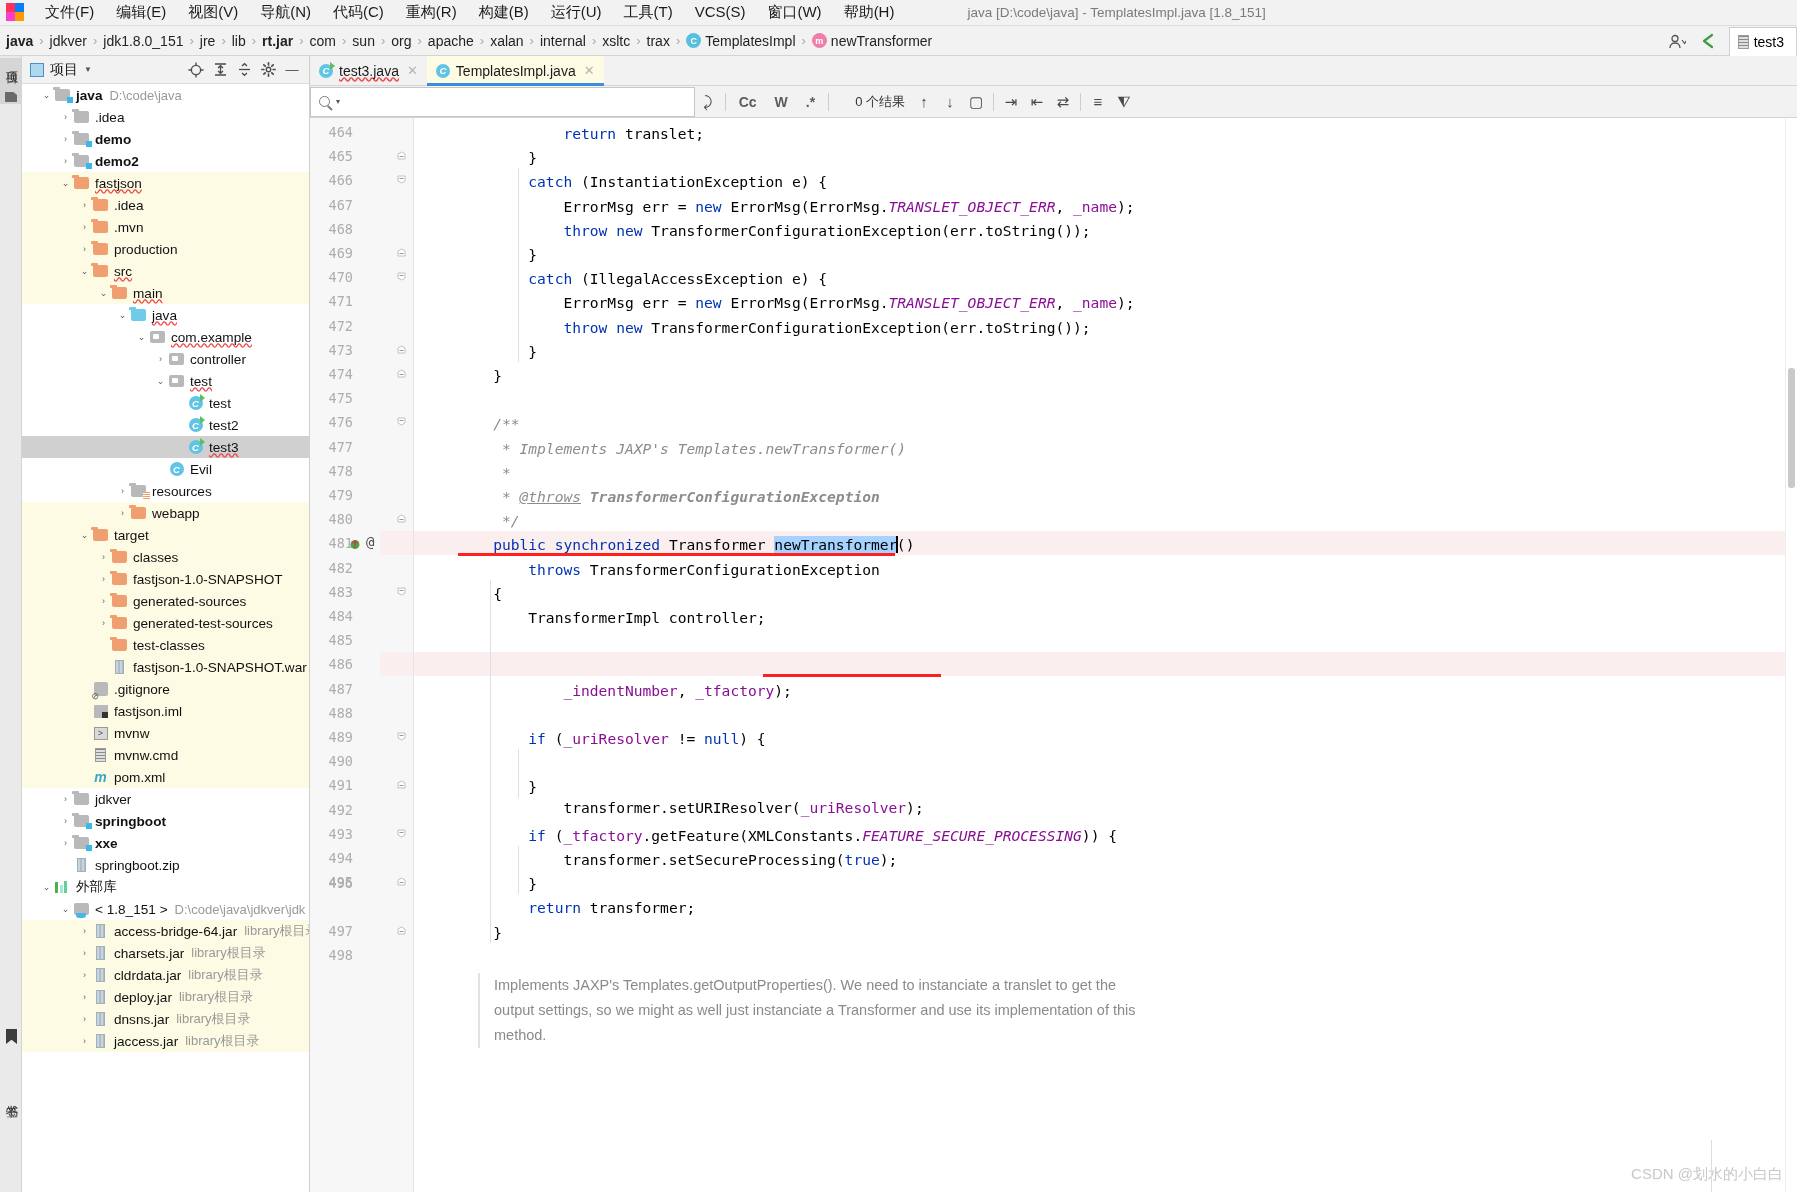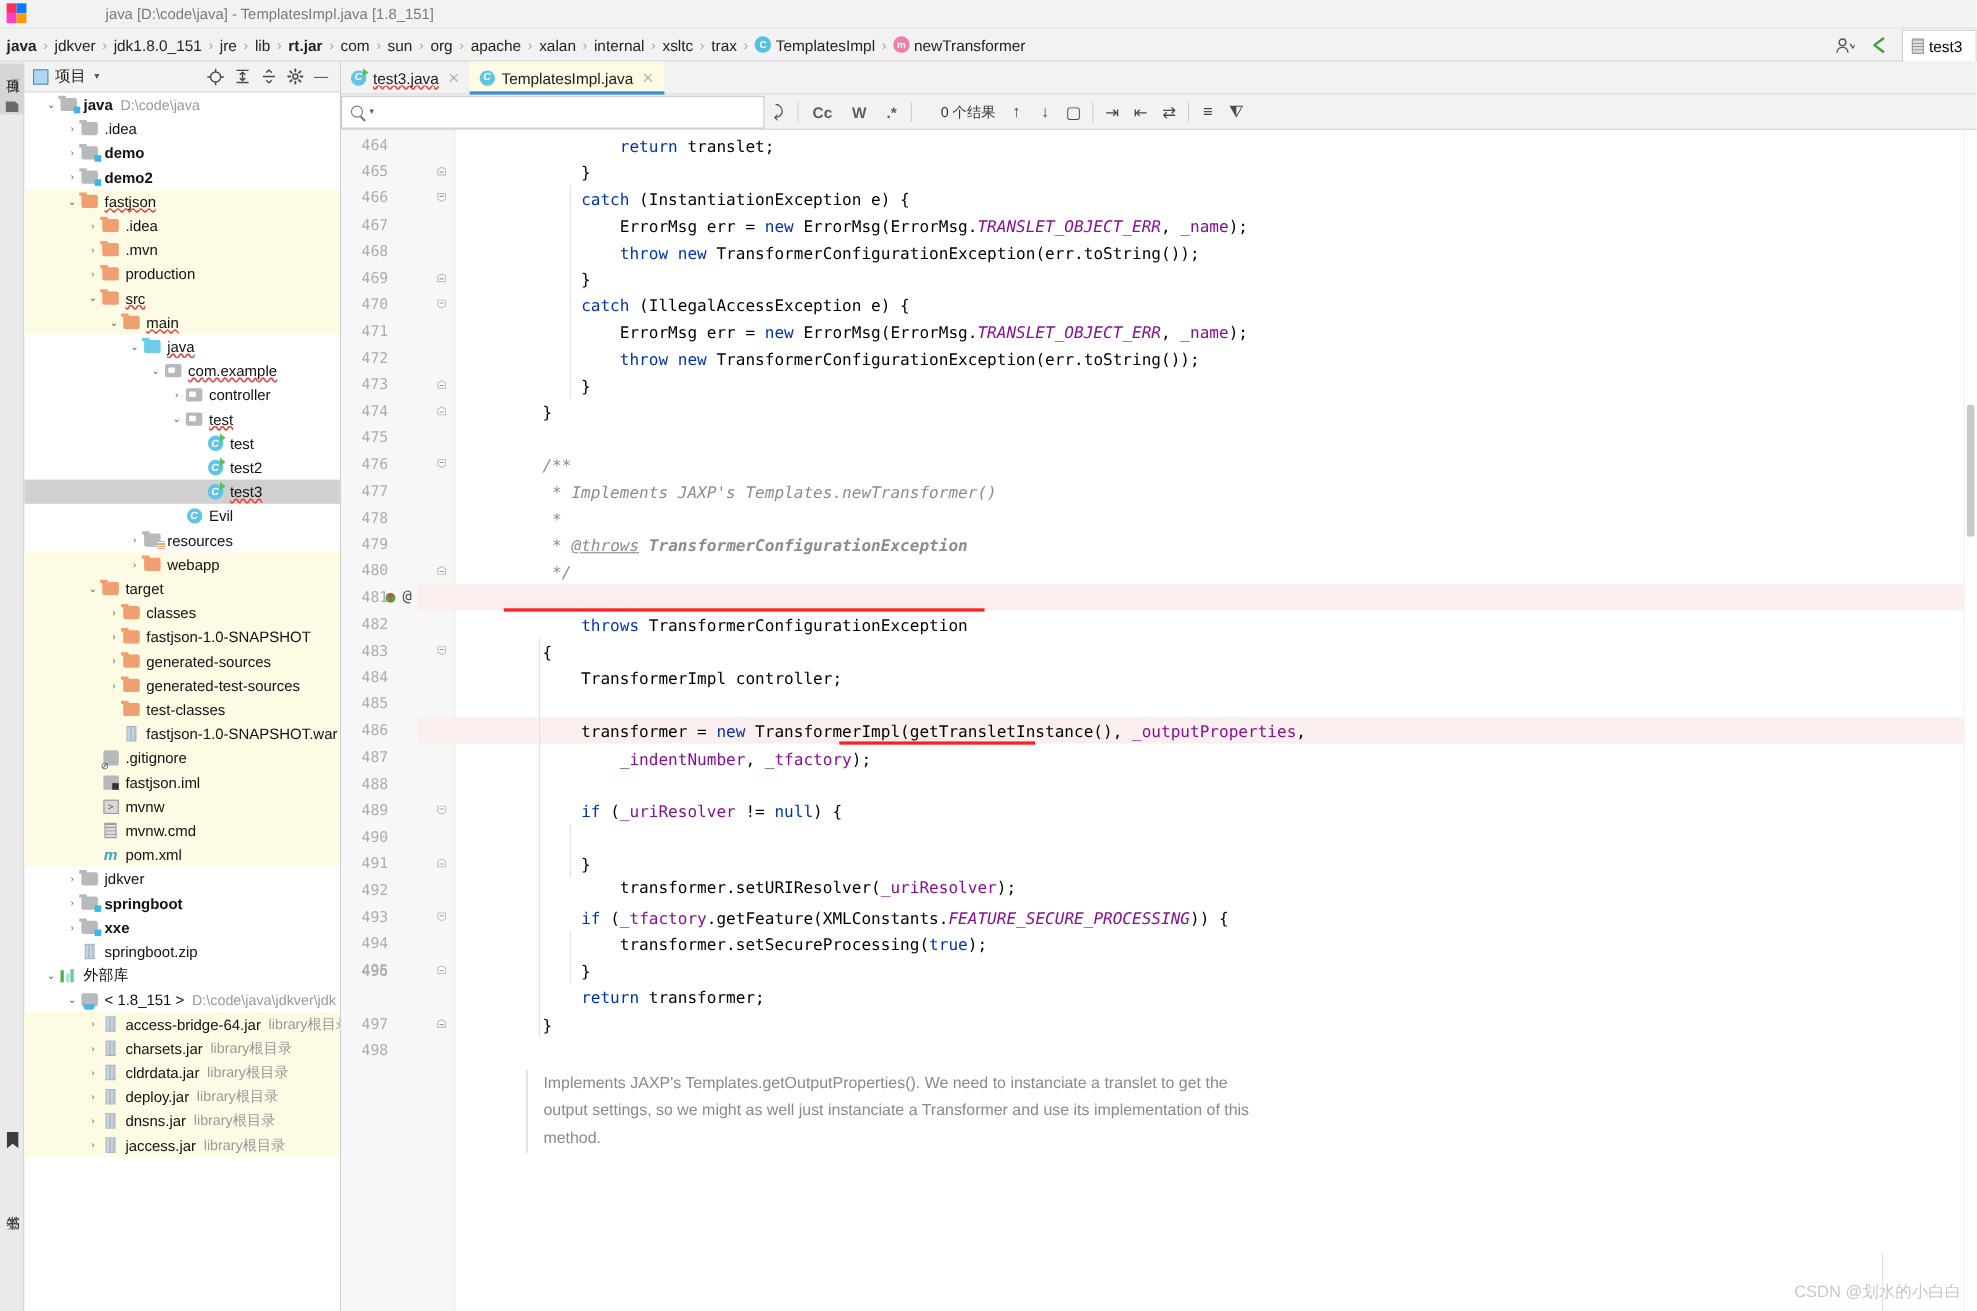--- a/index.html
+++ b/index.html
@@ -177,20 +177,34 @@
 
 <div id="app">
 
   <div class="menubar">
     <div class="ij-logo">
       <div class="q q1"></div>
         <div class="q q2"></div>
         <div class="q q3"></div>
         <div class="q q4"></div>
     </div>
+    <div id="menu-items" style="display:flex;">
+        <div class="menu-item">文件(F)</div>
+        <div class="menu-item">编辑(E)</div>
+        <div class="menu-item">视图(V)</div>
+        <div class="menu-item">导航(N)</div>
+        <div class="menu-item">代码(C)</div>
+        <div class="menu-item">重构(R)</div>
+        <div class="menu-item">构建(B)</div>
+        <div class="menu-item">运行(U)</div>
+        <div class="menu-item">工具(T)</div>
+        <div class="menu-item">VCS(S)</div>
+        <div class="menu-item">窗口(W)</div>
+        <div class="menu-item">帮助(H)</div>
+      </div>
     <div class="win-title">java [D:\code\java] - TemplatesImpl.java [1.8_151]</div>
   </div>
 
   <div class="crumbbar">
     <div id="crumbs" style="display:flex;align-items:center;">
         <span class="crumb bold">
           <span>java</span>
         </span>
         <span class="crumb-sep">›</span>
         <span class="crumb">
@@ -816,26 +830,26 @@
             <div class="cline" style="top: 197.6px; left: 44px;">            <span class="kw">throw</span> <span class="kw">new</span> TransformerConfigurationException(err.toString());</div>
             <div class="cline" style="top: 221.8px; left: 44px;">        }</div>
             <div class="cline" style="top: 246px; left: 44px;">    }</div>
             <div class="cline" style="top: 270.2px; left: 44px;"></div>
             <div class="cline" style="top: 294.4px; left: 44px;"><span class="cmt">    /**</span></div>
             <div class="cline" style="top: 318.6px; left: 44px;"><span class="cmt">     * Implements JAXP's Templates.newTransformer()</span></div>
             <div class="cline" style="top: 342.8px; left: 44px;"><span class="cmt">     *</span></div>
             <div class="cline" style="top: 367px; left: 44px;"><span class="cmt">     * <span class="thr">@throws</span> <span class="cmt bold">TransformerConfigurationException</span></span></div>
             <div class="cline" style="top: 391.2px; left: 44px;"><span class="cmt">     */</span></div>
             <div class="rowhl" style="top: 413.4px;"></div>
+            <div class="cline" style="top: 415.4px; left: 44px;">    <span class="kw">public</span> <span class="kw">synchronized</span> Transformer <span class="selhl">newTransformer</span><span class="caretbar"></span>()</div>
             <div class="cline" style="top: 439.6px; left: 44px;">        <span class="kw">throws</span> TransformerConfigurationException</div>
             <div class="cline" style="top: 463.8px; left: 44px;">    {</div>
             <div class="cline" style="top: 488px; left: 44px;">        TransformerImpl controller;</div>
             <div class="cline" style="top: 512.2px; left: 44px;"></div>
             <div class="rowhl" style="top: 534.4px;"></div>
-            <div class="cline" style="top: 536.4px; left: 44px;">        transformer = <span class="kw">new</span> TransformerImpl(getTransletInstance(), <span class="fld">_outputProperties</span>,</div>
             <div class="cline" style="top: 560.6px; left: 44px;">            <span class="fld">_indentNumber</span>, <span class="fld">_tfactory</span>);</div>
             <div class="cline" style="top: 584.8px; left: 44px;"></div>
             <div class="cline" style="top: 609px; left: 44px;">        <span class="kw">if</span> (<span class="fld">_uriResolver</span> != <span class="kw">null</span>) {</div>
             <div class="cline" style="top: 633.2px; left: 44px; margin-top: 45px;">            transformer.setURIResolver(<span class="fld">_uriResolver</span>);</div>
             <div class="cline" style="top: 657.4px; left: 44px;">        }</div>
             <div class="cline" style="top: 681.6px; left: 44px;"></div>
             <div class="cline" style="top: 705.8px; left: 44px;">        <span class="kw">if</span> (<span class="fld">_tfactory</span>.getFeature(XMLConstants.<span class="cst">FEATURE_SECURE_PROCESSING</span>)) {</div>
             <div class="cline" style="top: 730px; left: 44px;">            transformer.setSecureProcessing(<span class="kw">true</span>);</div>
             <div class="cline" style="top: 754.2px; left: 44px;">        }</div>
             <div class="cline" style="top: 778.4px; left: 44px;">        <span class="kw">return</span> transformer;</div>

